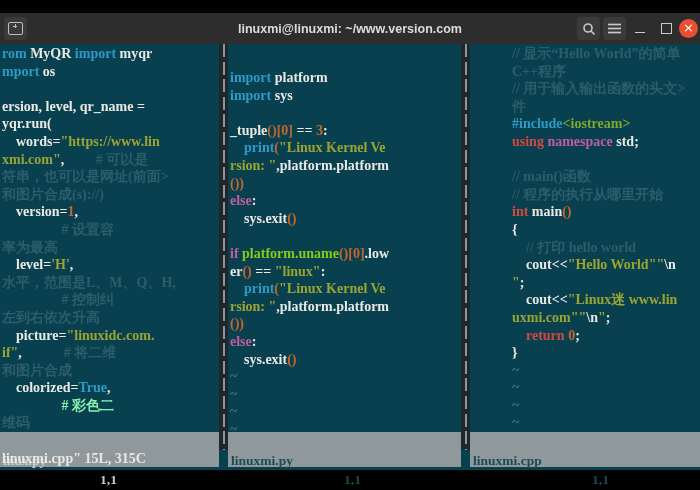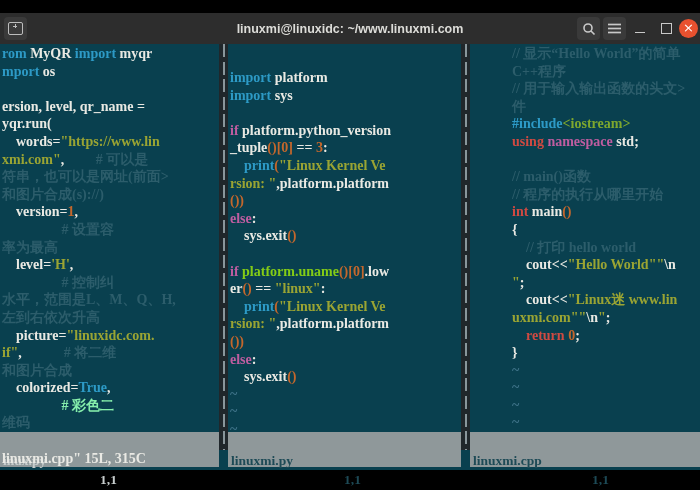--- a/index.html
+++ b/index.html
@@ -52,21 +52,21 @@
 </style>
 </head>
 <body>
 
 <div class="stage">
 
   <div class="titlebar">
     <div class="tb-btn tb-newtab">
       <span class="ntab"></span>
     </div>
-    <div class="title-text">linuxmi@linuxidc: ~/www.linuxmi.com</div>
+    <div class="title-text">linuxmi@linuxmi: ~/www.version.com</div>
     <div class="tb-btn tb-search">
       <svg width="14" height="14" viewBox="0 0 14 14">
         <circle cx="6" cy="6" r="4" fill="none" stroke="#c9c9c9" stroke-width="1.6"></circle>
         <line x1="9" y1="9" x2="12.5" y2="12.5" stroke="#c9c9c9" stroke-width="1.6"></line>
       </svg>
     </div>
     <div class="tb-btn tb-menu">
       <svg width="13" height="11" viewBox="0 0 13 11">
         <line x1="0" y1="1.5" x2="13" y2="1.5" stroke="#c9c9c9" stroke-width="1.7"></line>
         <line x1="0" y1="5.5" x2="13" y2="5.5" stroke="#c9c9c9" stroke-width="1.7"></line>
@@ -92,36 +92,35 @@
         <div class="row"><span style="color: rgb(233, 233, 227);">ersion, level, qr_name =</span></div>
         <div class="row"><span style="color: rgb(233, 233, 227);">yqr.run(</span></div>
         <div class="row"><span style="color: rgb(233, 233, 227);">    words=</span><span style="color: rgb(154, 164, 51);">"https://www.lin</span></div>
         <div class="row"><span style="color: rgb(154, 164, 51);">xmi.com"</span><span style="color: rgb(233, 233, 227);">,</span><span style="color: rgb(44, 93, 107);">         # 可以是</span></div>
         <div class="row"><span style="color: rgb(44, 93, 107);">符串，也可以是网址(前面&gt;</span></div>
         <div class="row"><span style="color: rgb(44, 93, 107);">和图片合成(s)://)</span></div>
         <div class="row"><span style="color: rgb(233, 233, 227);">    version=</span><span style="color: rgb(196, 103, 44);">1</span><span style="color: rgb(233, 233, 227);">,</span></div>
         <div class="row"><span style="color: rgb(44, 93, 107);">                 # 设置容</span></div>
         <div class="row"><span style="color: rgb(44, 93, 107);">率为最高</span></div>
         <div class="row"><span style="color: rgb(233, 233, 227);">    level=</span><span style="color: rgb(154, 164, 51);">'H'</span><span style="color: rgb(233, 233, 227);">,</span></div>
+        <div class="row"><span style="color: rgb(44, 93, 107);">水平，范围是L、M、Q、H,</span></div>
         <div class="row"><span style="color: rgb(44, 93, 107);">                 # 控制纠</span></div>
-        <div class="row"><span style="color: rgb(44, 93, 107);">水平，范围是L、M、Q、H,</span></div>
         <div class="row"><span style="color: rgb(44, 93, 107);">左到右依次升高</span></div>
         <div class="row"><span style="color: rgb(233, 233, 227);">    picture=</span><span style="color: rgb(154, 164, 51);">"linuxidc.com.</span></div>
         <div class="row"><span style="color: rgb(154, 164, 51);">if"</span><span style="color: rgb(233, 233, 227);">,</span><span style="color: rgb(44, 93, 107);">            # 将二维</span></div>
         <div class="row"><span style="color: rgb(44, 93, 107);">和图片合成</span></div>
         <div class="row"><span style="color: rgb(233, 233, 227);">    colorized=</span><span style="color: rgb(45, 154, 198);">True</span><span style="color: rgb(233, 233, 227);">,</span></div>
         <div class="row"><span style="color: #86efac;">                 # 彩色二</span></div>
         <div class="row"><span style="color: rgb(44, 93, 107);">维码</span></div>
       </div>
     <div class="vsep vsep-1"></div>
     <div class="pane pane-middle">
         <div class="row"><span style="color: rgb(45, 154, 198);">import</span><span style="color: rgb(233, 233, 227);"> platform</span></div>
         <div class="row"><span style="color: rgb(45, 154, 198);">import</span><span style="color: rgb(233, 233, 227);"> sys</span></div>
         <div class="row"></div>
-        <div class="row"><span style="color: rgb(191, 93, 160);">if</span><span style="color: rgb(233, 233, 227);"> platform.python_version</span></div>
         <div class="row"><span style="color: rgb(233, 233, 227);">_tuple</span><span style="color: rgb(196, 103, 44);">()[0]</span><span style="color: rgb(233, 233, 227);"> == </span><span style="color: rgb(196, 103, 44);">3</span><span style="color: rgb(233, 233, 227);">:</span></div>
         <div class="row"><span style="color: rgb(233, 233, 227);">    </span><span style="color: rgb(45, 154, 198);">print</span><span style="color: rgb(196, 103, 44);">(</span><span style="color: rgb(154, 164, 51);">"Linux Kernel Ve</span></div>
         <div class="row"><span style="color: rgb(154, 164, 51);">rsion: "</span><span style="color: rgb(233, 233, 227);">,platform.platform</span></div>
         <div class="row"><span style="color: rgb(196, 103, 44);">())</span></div>
         <div class="row"><span style="color: rgb(191, 93, 160);">else</span><span style="color: rgb(233, 233, 227);">:</span></div>
         <div class="row"><span style="color: rgb(233, 233, 227);">    sys.exit</span><span style="color: rgb(196, 103, 44);">()</span></div>
         <div class="row"></div>
         <div class="row"><span style="color: rgb(191, 93, 160);">if</span><span style="color: #84cc16;"> platform.uname</span><span style="color: rgb(196, 103, 44);">()[0]</span><span style="color: rgb(233, 233, 227);">.low</span></div>
         <div class="row"><span style="color: rgb(233, 233, 227);">er</span><span style="color: rgb(196, 103, 44);">()</span><span style="color: rgb(233, 233, 227);"> == </span><span style="color: rgb(154, 164, 51);">"linux"</span><span style="color: rgb(233, 233, 227);">:</span></div>
         <div class="row"><span style="color: rgb(233, 233, 227);">    </span><span style="color: rgb(45, 154, 198);">print</span><span style="color: rgb(196, 103, 44);">(</span><span style="color: rgb(154, 164, 51);">"Linux Kernel Ve</span></div>

